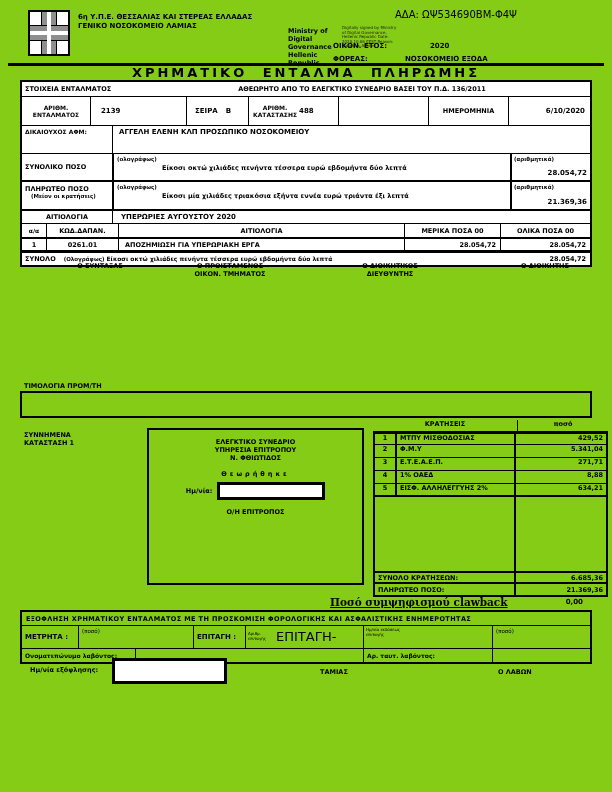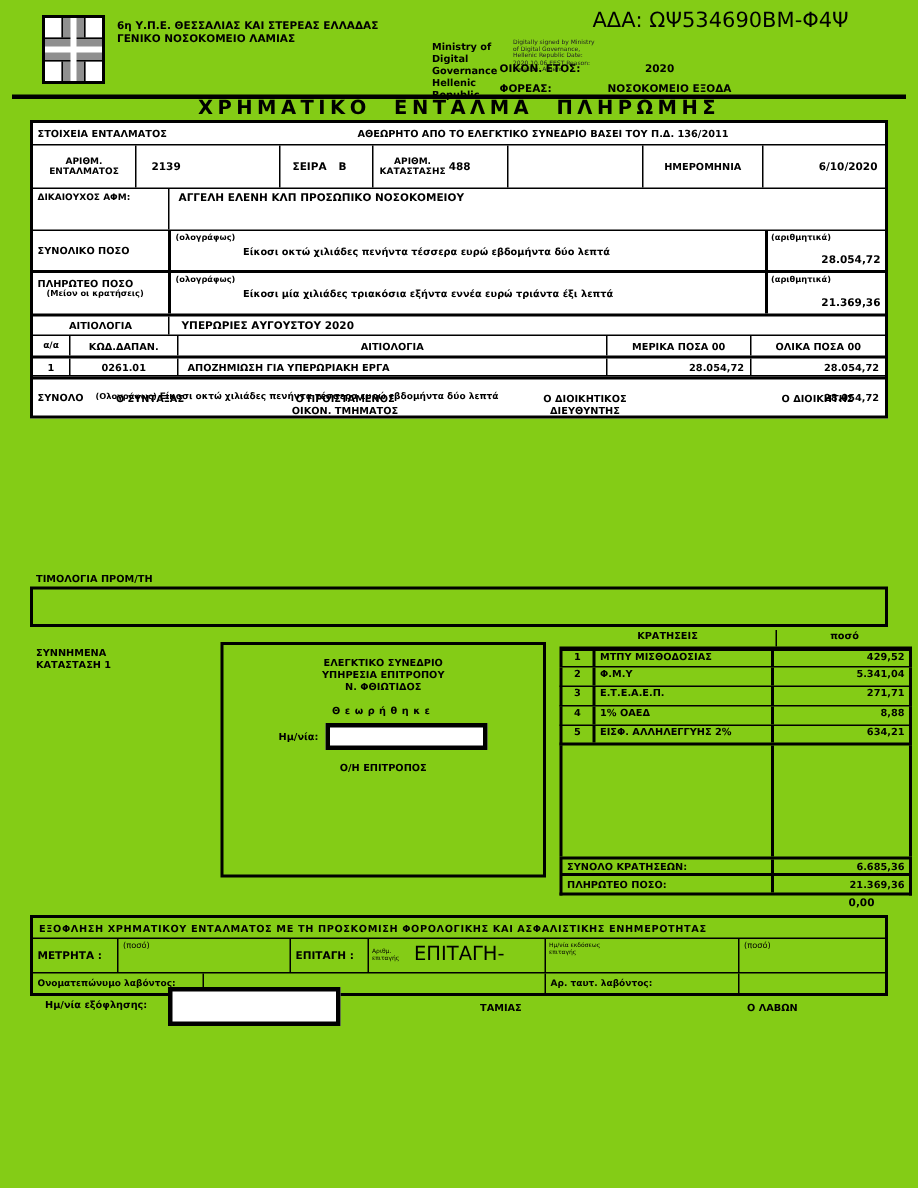--- a/index.html
+++ b/index.html
@@ -7,21 +7,21 @@
         font-family:"DejaVu Sans","Liberation Sans",sans-serif;overflow:hidden;}
   .abs{position:absolute;}
   .b{font-weight:bold;}
   .f4{font-size:4px;line-height:4.6px;}
   .f55{font-size:5.5px;line-height:6.5px;}
   .f6{font-size:6px;line-height:7.5px;}
   .f65{font-size:6.5px;line-height:8px;}
   .f7{font-size:7px;line-height:9px;}
   .f8{font-size:13px;line-height:10px;}
   .f10{font-size:10.5px;line-height:12px;}
-  .f11{font-size:14px;line-height:13px;}
+  .f11{font-size:10px;line-height:13px;}
   .ctr{text-align:center;}
   .rt{text-align:right;}
   .flex{display:flex;}
   .col{display:flex;flex-direction:column;}
   
   .emblem{width:42px;height:46px;border:2px solid #000;position:relative;background:#fff;box-sizing:border-box;}
   .emblem .vbar{position:absolute;left:50%;transform:translateX(-50%);top:0;bottom:0;width:14px;background:#8f8f8f;border-left:1px solid #000;border-right:1px solid #000;}
   .emblem .hbar{position:absolute;top:50%;transform:translateY(-50%);left:0;right:0;height:14px;background:#8f8f8f;border-top:1px solid #000;border-bottom:1px solid #000;}
   .emblem .cline-v{position:absolute;left:50%;transform:translateX(-50%);top:0;bottom:0;width:4px;background:#fff;}
   .emblem .cline-h{position:absolute;top:50%;transform:translateY(-50%);left:0;right:0;height:4px;background:#fff;}
@@ -159,21 +159,21 @@
     </div>
 
     <div class="vrow" style="height:12px;">
       <div class="cell f65 b vmid ctr" style="width:24px;justify-content:center;">1</div>
       <div class="cell f65 b vmid ctr" style="width:72px;justify-content:center;">0261.01</div>
       <div class="cell f65 b vmid" style="flex:1;padding-left:6px;">ΑΠΟΖΗΜΙΩΣΗ ΓΙΑ ΥΠΕΡΩΡΙΑΚΗ ΕΡΓΑ</div>
       <div class="cell f65 b vmid rt" style="width:96px;justify-content:flex-end;padding-right:4px;">28.054,72</div>
       <div class="cell f65 b vmid rt" style="width:90px;justify-content:flex-end;padding-right:4px;">28.054,72</div>
     </div>
 
-    <div class="vrow thick-t" style="height:26px;align-items:center;justify-content:flex-end;">
+    <div class="vrow thick-t" style="height:14px;align-items:center;justify-content:flex-end;">
       <span class="f65 b" style="padding-left:3px;">ΣΥΝΟΛΟ</span>
       <span class="f55 b" style="padding-left:8px;">(Ολογράφως)</span>
       <span class="f6 b" style="padding-left:2px;flex:1;">Είκοσι οκτώ χιλιάδες πενήντα τέσσερα ευρώ εβδομήντα δύο λεπτά</span>
       <span class="f65 b rt" style="padding-right:4px;">28.054,72</span>
     </div>
   </div>
 
   <div class="abs f65 b ctr" style="left:40px;top:262px;width:120px;">
     <div>Ο ΣΥΝΤΑΞΑΣ</div>
     <div></div>
@@ -251,20 +251,21 @@
     <div class="drow" style="height:13px;border:2px solid #000;align-items:center;">
       <div class="f65 b" style="flex:1;padding-left:3px;border-right:2px solid #000;height:100%;display:flex;align-items:center;">ΣΥΝΟΛΟ ΚΡΑΤΗΣΕΩΝ:</div>
       <div class="damt f65 b">6.685,36</div>
     </div>
     <div class="drow" style="height:13px;border:2px solid #000;border-top:none;align-items:center;">
       <div class="f65 b" style="flex:1;padding-left:3px;border-right:2px solid #000;height:100%;display:flex;align-items:center;">ΠΛΗΡΩΤΕΟ ΠΟΣΟ:</div>
       <div class="damt f65 b">21.369,36</div>
     </div>
   </div>
 
+  <div class="abs f10 b underl" style="left:330px;top:596px;font-family:'DejaVu Serif','Liberation Serif',serif;">Ποσό συμψηφισμού clawback</div>
   <div class="abs f7 b rt" style="left:535px;top:598px;width:48px;">0,00</div>
 
   <div class="abs" style="left:20px;top:610px;width:572px;border:2px solid #000;box-sizing:border-box;">
     <div class="f65 b" style="height:13px;display:flex;align-items:center;padding-left:4px;border-bottom:1px solid #000;letter-spacing:0.4px;">ΕΞΟΦΛΗΣΗ ΧΡΗΜΑΤΙΚΟΥ ΕΝΤΑΛΜΑΤΟΣ ΜΕ ΤΗ ΠΡΟΣΚΟΜΙΣΗ ΦΟΡΟΛΟΓΙΚΗΣ ΚΑΙ ΑΣΦΑΛΙΣΤΙΚΗΣ ΕΝΗΜΕΡΟΤΗΤΑΣ</div>
 
     <div class="flex" style="height:22px;border-bottom:1px solid #000;">
       <div class="cell f7 b vmid" style="width:56px;padding-left:3px;border-left:none;">ΜΕΤΡΗΤΑ :</div>
       <div class="cell relc" style="width:115px;">
         <span class="abs f55" style="left:3px;top:2px;">(ποσό)</span>
       </div>

